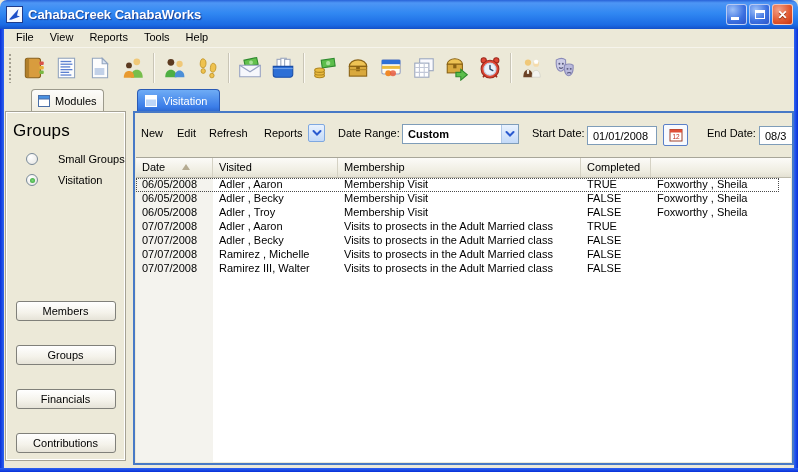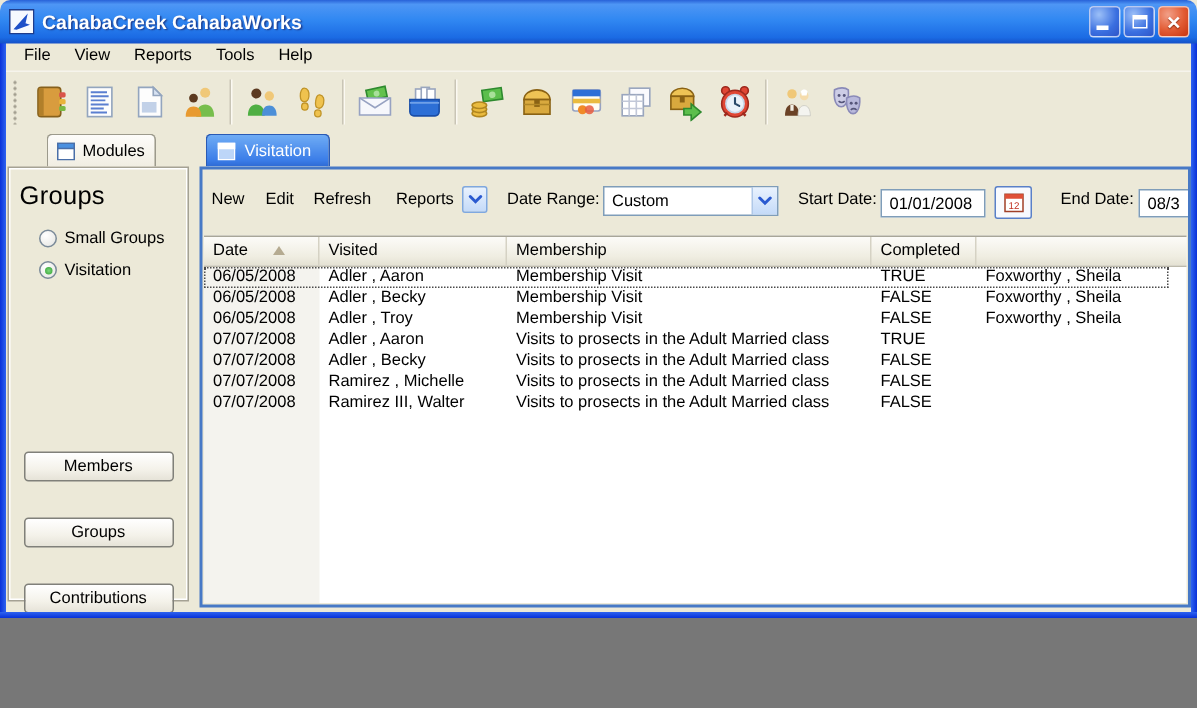--- a/index.html
+++ b/index.html
@@ -1,17 +1,17 @@
 <!DOCTYPE html>
 <html><head>
 <meta charset="utf-8">
 <style>
   html,body{margin:0;padding:0;background:#777;}
   *{box-sizing:border-box;}
-  .window{position:relative;width:798px;height:412px;background:#ECE9D8;
+  .window{position:relative;width:798px;height:472px;background:#ECE9D8;
     font-family:"Liberation Sans",sans-serif;font-size:11px;color:#000;overflow:hidden;}
   
   .b-left,.b-right,.b-bottom{position:absolute;background:linear-gradient(90deg,#0831D9,#2E63F0);z-index:5;}
   .b-left{left:0;top:26px;bottom:0;width:4px;}
   .b-right{right:0;top:26px;bottom:0;width:4px;background:linear-gradient(90deg,#2E63F0,#0831D9);}
   .b-bottom{left:0;right:0;bottom:0;height:4px;background:linear-gradient(180deg,#2E63F0,#0831D9);}
   
   .titlebar{position:absolute;left:0;top:0;right:0;height:29px;z-index:6;
     background:linear-gradient(180deg,#2862D8 0%,#4E96F5 10%,#3188F2 45%,#1B6BE4 86%,#1450C8 100%);
     border-radius:7px 7px 0 0;display:flex;align-items:center;padding:0 5px 0 6px;}
@@ -38,40 +38,40 @@
   
   .content{position:absolute;left:4px;top:88px;right:4px;bottom:4px;}
   
   .sidebar{position:absolute;left:0;top:0;width:125px;bottom:0;}
   .side-tab{position:absolute;left:3px;top:1px;width:73px;height:22px;z-index:2;
     background:linear-gradient(#FDFCFA,#F1EEE2);border:1px solid #9C9A8C;border-bottom:none;
     border-radius:4px 4px 0 0;display:flex;align-items:center;gap:5px;padding-left:6px;margin-left:24px;}
   .side-panel{position:absolute;left:1px;top:23px;right:3px;bottom:7px;background:#ECE9D8;
     border:1px solid #A5A294;box-shadow:inset 1px 1px 0 #FFF,inset -1px -1px 0 #FFF;}
   .groups-heading{margin:9px 0 12px 7px;font-size:17px;letter-spacing:.2px;}
-  .radio-row{display:flex;align-items:center;gap:5px;margin:0 0 9px 20px;}
+  .radio-row{display:flex;align-items:center;gap:20px;margin:0 0 9px 20px;}
   .rb{width:12px;height:12px;border-radius:50%;border:1px solid #7A8A99;flex:0 0 auto;
     background:radial-gradient(circle at 35% 30%,#fff,#E4E4E0);}
   .rb.sel::after{content:"";display:block;width:5px;height:5px;border-radius:50%;
     background:radial-gradient(#7CD87C,#2F9E2F);margin:2.5px;}
   .side-buttons{position:absolute;left:0;right:0;top:189px;display:flex;flex-direction:column;align-items:center;gap:24px;}
   .xp-btn{width:100px;height:20px;font-size:11px;font-family:"Liberation Sans",sans-serif;
     border:1px solid #80807A;border-radius:3px;background:linear-gradient(#FFFFFF,#F4F2EA 60%,#E6E3D8);cursor:default;}
   
   .main{position:absolute;left:129px;top:0;right:0;bottom:3px;}
   .main-tab{position:absolute;left:4px;top:1px;height:22px;padding:0 12px 0 7px;z-index:2;
     background:linear-gradient(#6FACF5,#3B7DE8 80%,#2E6AD4);border:1px solid #2A5AB4;border-bottom:none;
     border-radius:4px 4px 0 0;color:#fff;display:flex;align-items:center;gap:6px;}
   .main-panel{position:absolute;left:0;top:23px;right:0;bottom:0;border:2px solid #4779C6;background:#ECE9D8;}
   .panel-toolbar{position:absolute;left:0;top:0;right:0;height:42px;overflow:hidden;}
   .ptb-item{position:absolute;top:14px;white-space:nowrap;cursor:default;}
   .chev-btn{position:absolute;width:17px;height:18px;top:11px;border:1px solid #7FA8E0;border-radius:2px;
     background:linear-gradient(#E9F2FE,#C4DAF8);display:flex;align-items:center;justify-content:center;}
   .combo{position:absolute;height:20px;background:#fff;border:1px solid #7F9DB9;display:flex;align-items:center;}
-  .combo .val{flex:1;padding-left:5px;}
+  .combo .val{flex:1;padding-left:5px;font-weight:bold;}
   .combo .cbtn{width:17px;height:100%;border-left:1px solid #AFC8E8;
     background:linear-gradient(#E9F2FE,#C4DAF8);display:flex;align-items:center;justify-content:center;}
   .txt-input{position:absolute;height:19px;border:1px solid #7F9DB9;background:#fff;
     font-family:"Liberation Sans",sans-serif;font-size:11px;padding:0 0 0 5px;top:13px;}
   .cal-btn{position:absolute;width:25px;height:22px;top:11px;border:1px solid #5A80C8;border-radius:2px;
     background:#F8FAFE;display:flex;align-items:center;justify-content:center;}
   
   .grid{position:absolute;left:1px;top:44px;right:1px;bottom:1px;background:#fff;border-top:1px solid #A8A699;}
   .ghead{display:flex;height:20px;background:linear-gradient(#FCFBF8,#EFEDE1 70%,#E4E1D3);
     border-bottom:1px solid #BDBAAC;}
@@ -293,22 +293,22 @@
               <span>Small Groups</span>
             </div>
             <div class="radio-row">
               <span class="rb sel"></span>
               <span>Visitation</span>
             </div>
           </div>
         <div class="side-buttons" id="side-buttons">
             <button class="xp-btn">Members</button>
             <button class="xp-btn">Groups</button>
+            <button class="xp-btn">Financials</button>
             <button class="xp-btn">Contributions</button>
-            <button class="xp-btn">Financials</button>
           </div>
       </div>
     </div>
 
     <div class="main">
       <div class="main-tab">
         <span class="wicon">
           <svg viewBox="0 0 12 12">
               <rect x="0.5" y="0.5" width="11" height="11" fill="#BDD6F8" stroke="#fff"></rect>
               <rect x="0.5" y="0.5" width="11" height="3.5" fill="#fff" stroke="#fff"></rect>

